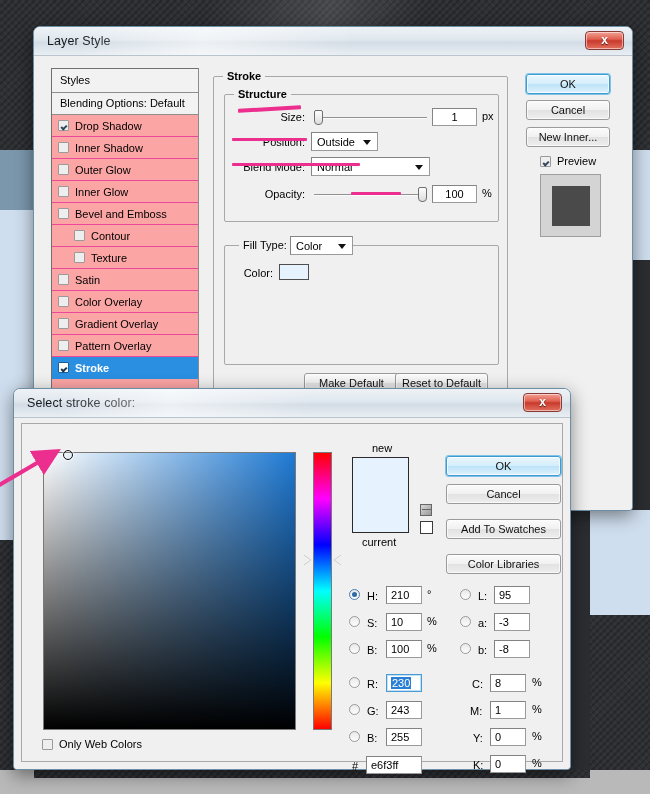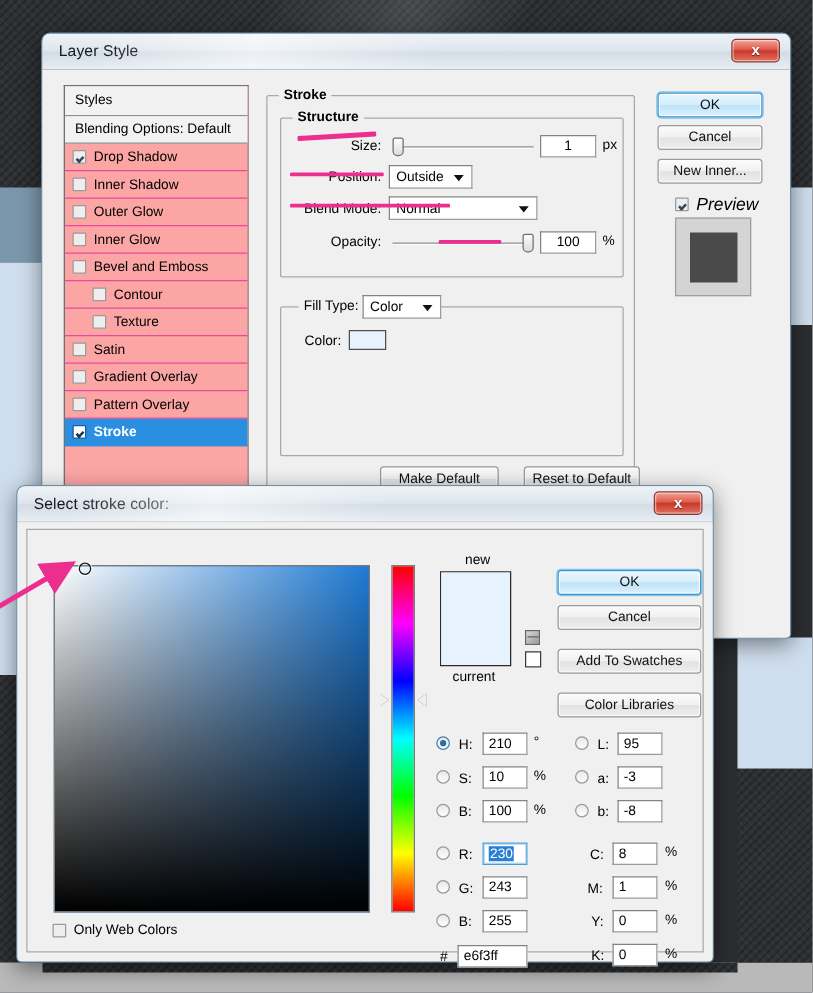--- a/index.html
+++ b/index.html
@@ -143,21 +143,21 @@
     background:linear-gradient(to bottom,#fbfbfb 0%,#f1f1f1 48%,#e2e2e2 52%,#eeeeee 100%);
     border:1px solid #9a9a9a; border-radius:3px; color:#111;
     box-shadow:0 0 0 1px rgba(255,255,255,.65) inset;
   }
   .btn.primary {
     background:linear-gradient(to bottom,#eaf6fd 0%,#d5eefb 48%,#bce3f8 52%,#dff1fc 100%);
     border-color:#3e9ad1;
     box-shadow:0 0 0 1px rgba(255,255,255,.8) inset, 0 0 0 1px #7fc4e8;
   }
 
-  .preview-check { position:absolute; display:flex; align-items:center; font-size:14px;font-style:italic; }
+  .preview-check { position:absolute; display:flex; align-items:center; font-size:11px; }
   .preview-box {
     position:absolute; background:#d4d4d4; border:1px solid #9e9e9e;
   }
   .preview-square { position:absolute; background:#4a4a4a; }
 
   
   #color-picker { left:13px; top:388px; width:558px; height:382px; }
   .cp-panel {
     position:absolute; left:7px; top:5px; right:7px; bottom:7px;
     background:#f0f0f0; border:1px solid #a9a9a9;
@@ -295,20 +295,24 @@
         <div class="style-row indent">
           <span class="cb"></span>
           <span>Texture</span>
         </div>
         <div class="style-row">
           <span class="cb"></span>
           <span>Satin</span>
         </div>
         <div class="style-row">
           <span class="cb"></span>
+          <span>Color Overlay</span>
+        </div>
+        <div class="style-row">
+          <span class="cb"></span>
           <span>Gradient Overlay</span>
         </div>
         <div class="style-row">
           <span class="cb"></span>
           <span>Pattern Overlay</span>
         </div>
         <div class="style-row selected">
           <span class="cb on"></span>
           <span>Stroke</span>
         </div>
@@ -349,21 +353,21 @@
           <span class="group-legend normal" style="left:14px;">Fill Type:</span>
           <div class="combo" style="left:65px;top:-10px;width:63px;">
             <span>Color</span>
             <span class="arrow"></span>
           </div>
           <span class="fld-label" style="left:4px;top:21px;width:44px;">Color:</span>
           <div class="colorswatch" style="left:54px;top:18px;background:#e6f3ff;"></div>
         </div>
 
         <div class="btn" style="left:90px;top:296px;width:95px;height:20px;line-height:18px;">Make Default</div>
-        <div class="btn" style="left:181px;top:296px;width:93px;height:20px;line-height:18px;margin-left:24px;">Reset to Default</div>
+        <div class="btn" style="left:181px;top:296px;width:93px;height:20px;line-height:18px;">Reset to Default</div>
       </div>
 
       <div class="btn primary" style="left:483px;top:12px;width:84px;height:20px;line-height:18px;">OK</div>
       <div class="btn" style="left:483px;top:38px;width:84px;height:20px;line-height:18px;">Cancel</div>
       <div class="btn" style="left:483px;top:65px;width:84px;height:20px;line-height:18px;">New Inner...</div>
 
       <div class="preview-check" style="left:497px;top:93px;">
         <span class="cb on"></span>
         <span>Preview</span>
       </div>

